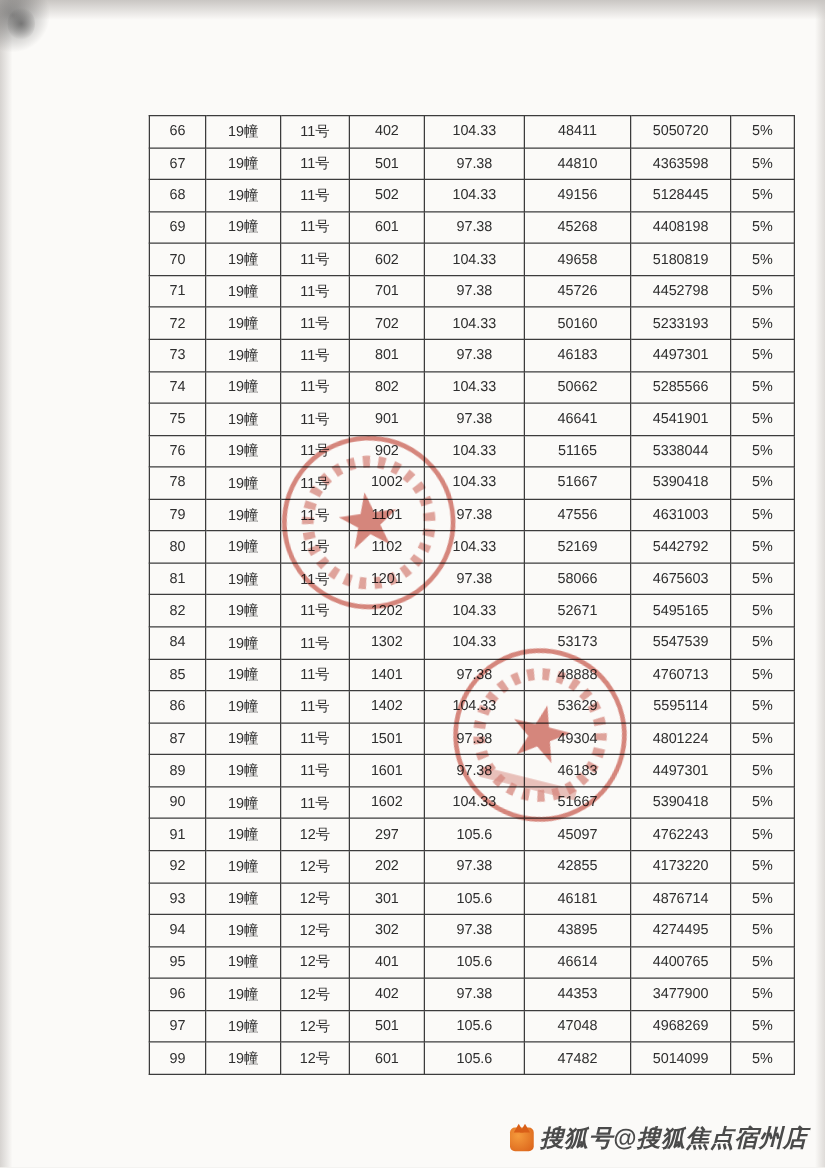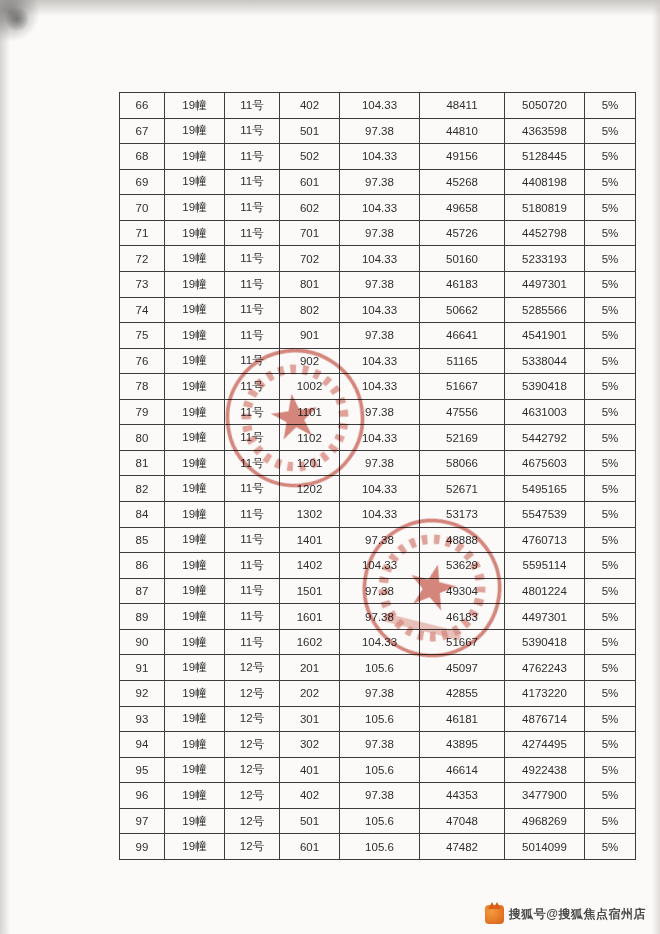--- a/index.html
+++ b/index.html
@@ -30,21 +30,21 @@
   .stamp{
     position:absolute;width:150px;height:150px;
     opacity:.6;mix-blend-mode:multiply;pointer-events:none;
     filter:blur(.4px);
   }
   .stamp-1{left:220px;top:343px;transform:rotate(-8deg);}
   .stamp-2{left:357px;top:513px;transform:rotate(14deg);}
   .watermark{
     position:absolute;right:14px;bottom:10px;
     display:flex;align-items:center;gap:5px;
-    font-size:12px;font-weight:bold;color:#4a4a4a;letter-spacing:.5px;
+    font-size:19px;font-weight:bold;color:#4a4a4a;letter-spacing:.5px;font-style:italic;
   }
   .sohu-logo{
     width:19px;height:19px;border-radius:4px;display:inline-block;position:relative;
     background:radial-gradient(circle at 35% 35%, #f59b3c, #d95f18);
   }
   .sohu-logo::before{
     content:"";position:absolute;left:3px;top:-3px;
     border-left:4px solid transparent;border-right:4px solid transparent;
     border-bottom:7px solid #d95f18;
   }
@@ -295,21 +295,21 @@
       <td>1602</td>
       <td>104.33</td>
       <td>51667</td>
       <td>5390418</td>
       <td>5%</td>
     </tr>
         <tr>
       <td>91</td>
       <td>19幢</td>
       <td>12号</td>
-      <td>201</td>
+      <td>297</td>
       <td>105.6</td>
       <td>45097</td>
       <td>4762243</td>
       <td>5%</td>
     </tr>
         <tr>
       <td>92</td>
       <td>19幢</td>
       <td>12号</td>
       <td>202</td>
@@ -338,21 +338,21 @@
       <td>4274495</td>
       <td>5%</td>
     </tr>
         <tr>
       <td>95</td>
       <td>19幢</td>
       <td>12号</td>
       <td>401</td>
       <td>105.6</td>
       <td>46614</td>
-      <td>4922438</td>
+      <td>4400765</td>
       <td>5%</td>
     </tr>
         <tr>
       <td>96</td>
       <td>19幢</td>
       <td>12号</td>
       <td>402</td>
       <td>97.38</td>
       <td>44353</td>
       <td>3477900</td>

